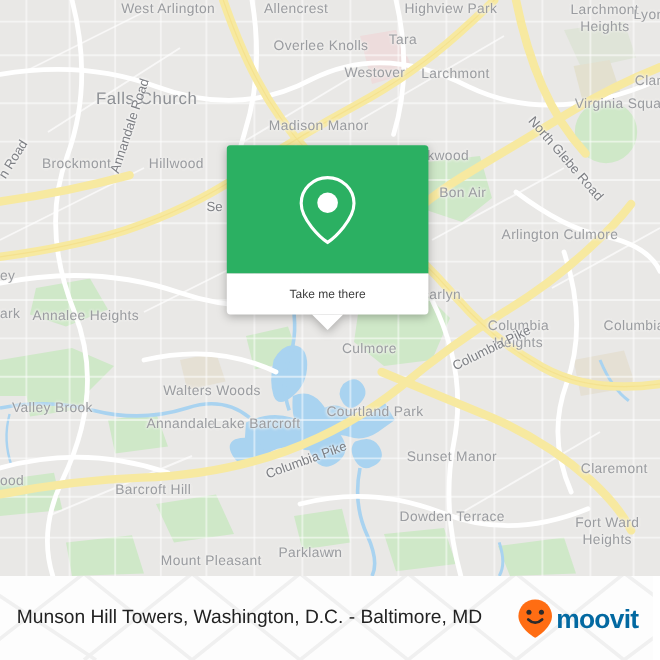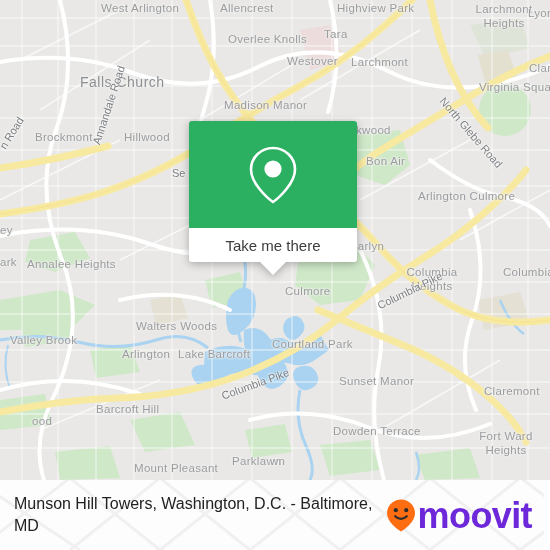--- a/index.html
+++ b/index.html
@@ -40,21 +40,21 @@
     position:absolute;left:189px;top:121px;width:168px;
     filter:drop-shadow(0 2px 4px rgba(0,0,0,.28));
   }
   .popup-head{
     height:107px;border-radius:3px 3px 0 0;
     display:flex;align-items:center;justify-content:center;
   }
   .popup-foot{
     height:34px;background:#ffffff;border-radius:0 0 3px 3px;
     display:flex;align-items:center;justify-content:center;
-    color:#3c3c3c;font-size:15px;
+    color:#3c3c3c;font-size:10px;
   }
   .popup-tail{
     position:absolute;left:50%;top:141px;transform:translateX(-50%);
     width:0;height:0;
     border-left:13px solid transparent;border-right:13px solid transparent;
     border-top:13px solid #ffffff;
   }
 
   
   .attrib{
@@ -70,21 +70,21 @@
     position:absolute;left:0;top:480px;width:544px;height:70px;
     background:#fdfdfd;display:flex;align-items:center;
     box-sizing:border-box;padding:0 12px 0 14px;overflow:hidden;
   }
   .footer-bg{position:absolute;left:0;top:0;width:550px;height:70px;}
   .footer-title{
     position:relative;flex:1;font-size:16px;color:#222;line-height:22px;
     padding-right:10px;
   }
   .brand{position:relative;display:flex;align-items:center;gap:1px;}
-  .brand-word{font-size:36px;font-weight:bold;color:#6d28d9;letter-spacing:-.6px;line-height:31px;}
+  .brand-word{font-size:22px;font-weight:bold;color:#0369a1;letter-spacing:-.6px;line-height:31px;}
 </style>
 </head>
 <body>
 
 <div id="app">
 
   <div class="map">
     <svg width="550" height="480" viewBox="0 0 550 480">
       <rect x="0" y="0" width="550" height="480" fill="#e9e8e6"></rect>
 
@@ -191,27 +191,27 @@
         <div class="maplabel" style="left: 418px; top: 190px;">Arlington Culmore</div>
         <div class="maplabel" style="left: 0px; top: 224px;">ey</div>
         <div class="maplabel" style="left: 27px; top: 258px;">Annalee Heights</div>
         <div class="maplabel" style="left: 0px; top: 256px;">ark</div>
         <div class="maplabel" style="left: 345px; top: 240px;">ncarlyn</div>
         <div class="maplabel two" style="left: 394px; top: 265px; width: 76px;">Columbia Heights</div>
         <div class="maplabel" style="left: 503px; top: 266px;">Columbia</div>
         <div class="maplabel" style="left: 285px; top: 285px;">Culmore</div>
         <div class="maplabel" style="left: 136px; top: 320px;">Walters Woods</div>
         <div class="maplabel" style="left: 10px; top: 334px;">Valley Brook</div>
-        <div class="maplabel" style="left: 122px; top: 348px;">Arlington</div>
+        <div class="maplabel" style="left: 122px; top: 348px;">Annandale</div>
         <div class="maplabel" style="left: 178px; top: 348px;">Lake Barcroft</div>
         <div class="maplabel" style="left: 272px; top: 338px;">Courtland Park</div>
         <div class="maplabel" style="left: 339px; top: 375px;">Sunset Manor</div>
         <div class="maplabel" style="left: 484px; top: 385px;">Claremont</div>
         <div class="maplabel" style="left: 96px; top: 403px;">Barcroft Hill</div>
-        <div class="maplabel" style="left: 0px; top: 415px; padding-left: 32px;">ood</div>
+        <div class="maplabel" style="left: 0px; top: 395px;">ood</div>
         <div class="maplabel" style="left: 333px; top: 425px;">Dowden Terrace</div>
         <div class="maplabel two" style="left: 468px; top: 429px; width: 76px;">Fort Ward Heights</div>
         <div class="maplabel" style="left: 232px; top: 455px;">Parklawn</div>
         <div class="maplabel" style="left: 134px; top: 462px;">Mount Pleasant</div>
         <div class="maplabel" style="left: 270px; top: 455px;">wn</div>
       </div>
 
     <div id="road-labels">
         <div class="roadlabel" style="left: 96px; top: 138px; transform: rotate(-72deg); transform-origin: left center;">Annandale Road</div>
         <div class="roadlabel" style="left: 2px; top: 142px; transform: rotate(-58deg); transform-origin: left center;">n Road</div>

